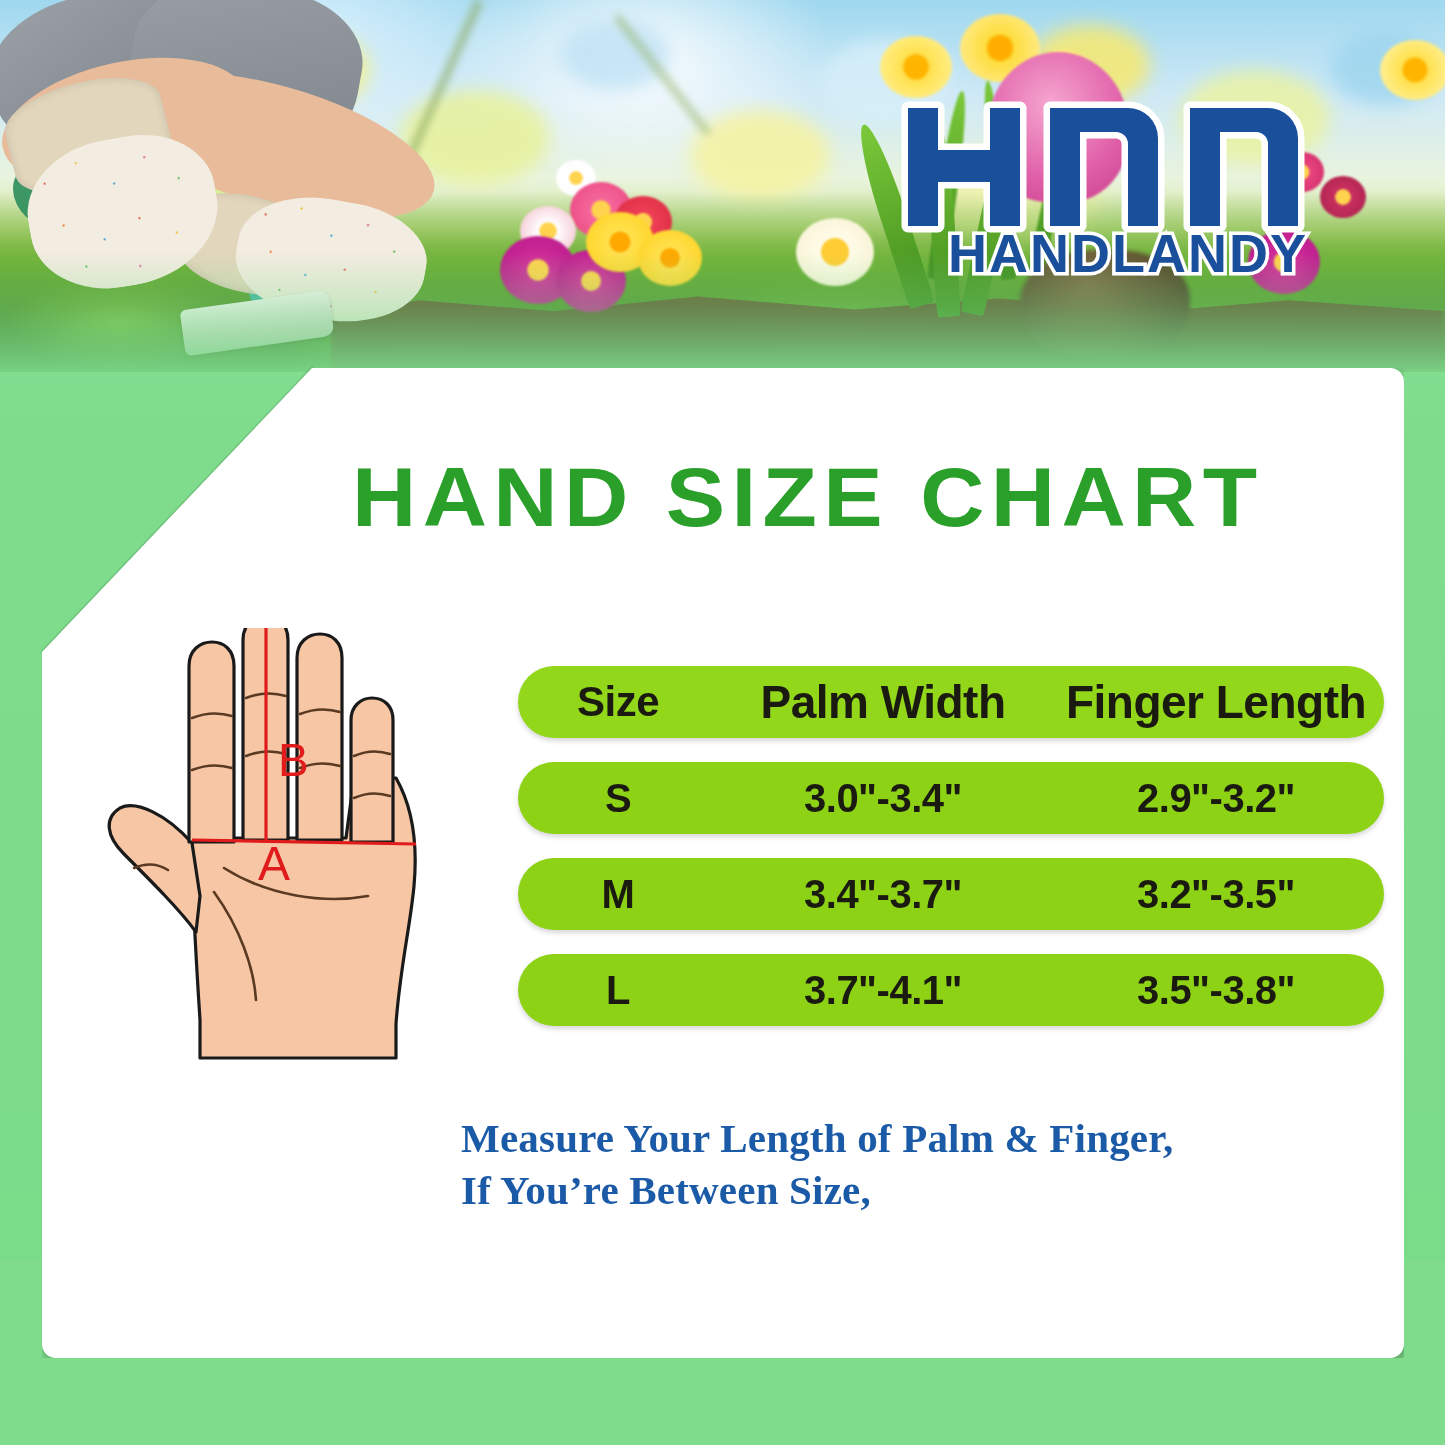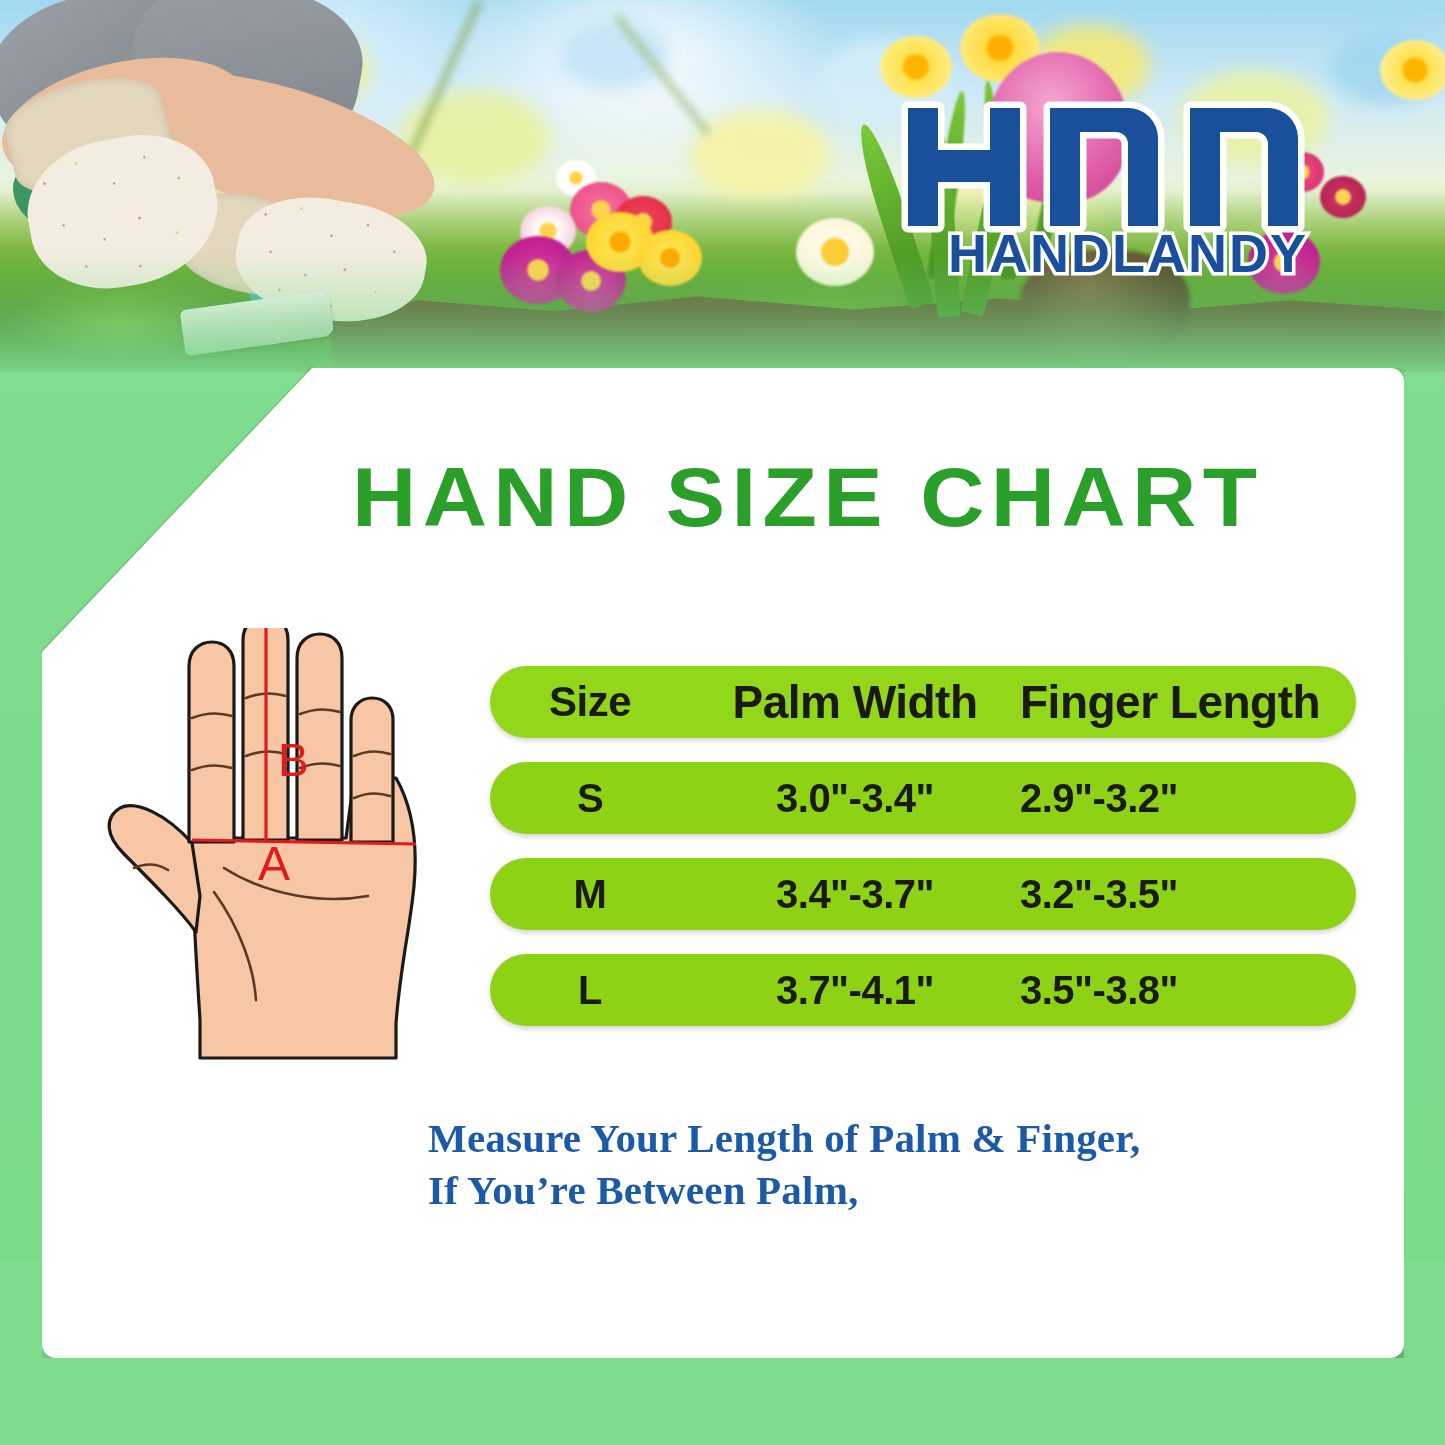--- a/index.html
+++ b/index.html
@@ -89,34 +89,34 @@
 
   
   .title{position:absolute;left:352px;top:448px;width:1000px;height:96px;}
   .title svg{display:block;}
 
   
   .hand{position:absolute;left:96px;top:628px;width:392px;height:452px;}
   .hand svg{display:block;}
 
   
-  .table{position:absolute;left:490px;top:666px;width:866px;}
+  .table{position:absolute;left:518px;top:666px;width:866px;}
   .row{height:72px;border-radius:36px;background:#8ed216;display:flex;align-items:center;
     margin-bottom:24px;box-shadow:0 3px 5px rgba(0,0,0,.16);}
   .row.head{background:#93d71b;}
   .c1{width:200px;text-align:center;}
   .c2{width:330px;text-align:center;}
-  .c3{width:336px;}
+  .c3{width:336px;text-align:center;}
   .row span{color:#1a1a10;font-weight:700;font-size:40px;line-height:1;
     font-family:"Liberation Sans", sans-serif;letter-spacing:-.5px;}
   .row.head span{font-size:46px;}
   .row.head .c1 span{font-size:42px;}
 
   
-  .note{position:absolute;left:428px;top:1112px;width:920px;}
+  .note{position:absolute;left:461px;top:1112px;width:920px;}
   .note div{color:#1b5aa6;font-weight:700;font-size:41px;line-height:52px;
     font-family:"Liberation Serif", serif;letter-spacing:.2px;}
 </style>
 </head>
 <body>
 
 <div id="root">
 
   <div class="banner">
     <div class="sky"></div>
@@ -307,16 +307,16 @@
         <span>3.7"-4.1"</span>
       </div>
       <div class="c3">
         <span>3.5"-3.8"</span>
       </div>
     </div>
   </div>
 
   <div class="note">
     <div>Measure Your Length of Palm &amp; Finger,</div>
-    <div>If You’re Between Palm,</div>
+    <div>If You’re Between Size,</div>
   </div>
 
 </div>
 
 </body></html>

